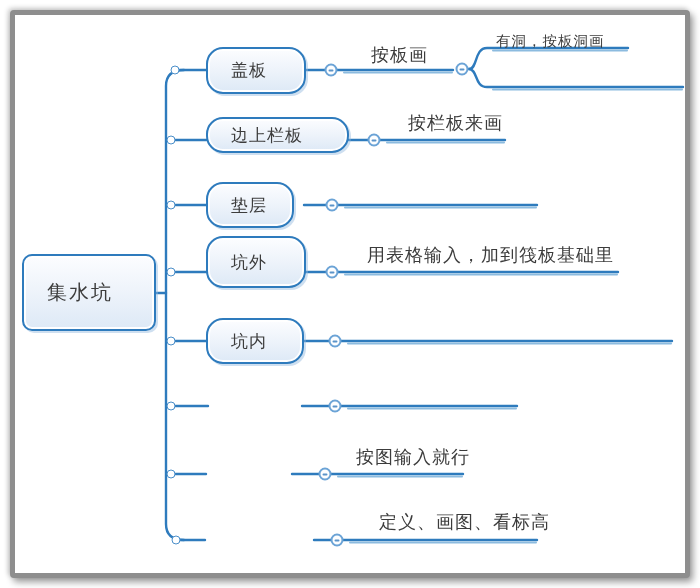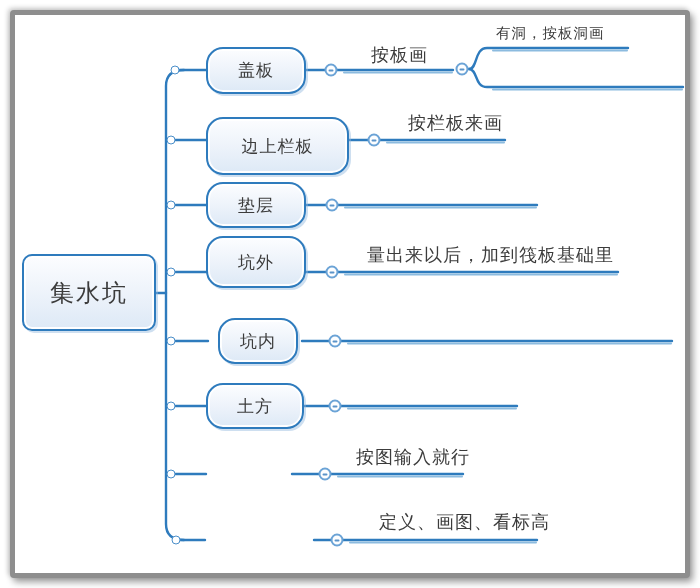--- a/index.html
+++ b/index.html
@@ -7,32 +7,32 @@
     position:relative;width:700px;height:588px;background:#fff;overflow:hidden;
     font-family:"DejaVu Sans",sans-serif;
   }
   .frame{
     position:absolute;left:10px;top:10px;right:10px;bottom:10px;
     border:5px solid #8e8e8e;border-radius:4px;background:#fff;
     box-shadow:3px 4px 7px rgba(0,0,0,.40),-2px -2px 5px rgba(0,0,0,.20);
   }
   svg.wires{position:absolute;left:0;top:0;pointer-events:none;}
   .node{
-    position:absolute;display:flex;align-items:center;justify-content:center;
+    position:absolute;display:flex;align-items:center;justify-content:flex-start;
     border:2px solid #2e7bbd;border-radius:17px;
     background:linear-gradient(180deg,#fcfdff 0%,#ecf2fa 55%,#dde9f6 100%);
     box-shadow:inset 0 0 0 2px rgba(255,255,255,.95),2px 2px 0 rgba(146,185,221,.45);
-    color:#3c3c3c;font-size:17px;letter-spacing:1px;cursor:default;box-sizing:border-box;
+    color:#3c3c3c;font-size:17px;letter-spacing:1px;cursor:default;box-sizing:border-box;padding-left:23px;
   }
-  .node.root{border-radius:10px;font-size:24px;letter-spacing:2px;}
+  .node.root{border-radius:10px;font-size:20px;letter-spacing:2px;}
   .note{
     position:absolute;color:#3c3c3c;font-size:18px;letter-spacing:1px;
     white-space:nowrap;line-height:19px;
   }
-  .note.small{font-size:14.5px;}
+  .note.small{font-size:14.5px;margin-top:8px;}
   .minus{
     position:absolute;width:13px;height:13px;border-radius:50%;
     border:2px solid #6ba3d6;background:#fdfeff;transform:translate(-50%,-50%);
     box-sizing:border-box;
   }
   .minus::after{
     content:"";position:absolute;left:2px;right:2px;top:50%;height:2px;
     margin-top:-1px;background:#5b94c9;border-radius:1px;
   }
   .dot{
@@ -94,40 +94,37 @@
     </g>
   </svg>
 
   <div class="node root" style="left:22px;top:254px;width:134px;height:77px">
     <span>集水坑</span>
   </div>
 
   <div class="node" style="left:206px;top:47px;width:100px;height:47px">
     <span>盖板</span>
   </div>
-  <div class="node" style="left:206px;top:117px;width:143px;height:58px">
+  <div class="node" style="left:206px;top:117px;width:143px;height:36px">
     <span>边上栏板</span>
   </div>
-  <div class="node" style="left:206px;top:182px;width:100px;height:46px">
+  <div class="node" style="left:206px;top:182px;width:88px;height:46px">
     <span>垫层</span>
   </div>
   <div class="node" style="left:206px;top:236px;width:100px;height:52px">
     <span>坑外</span>
   </div>
-  <div class="node" style="left:218px;top:318px;width:80px;height:46px">
+  <div class="node" style="left:206px;top:318px;width:98px;height:46px">
     <span>坑内</span>
-  </div>
-  <div class="node" style="left:206px;top:383px;width:98px;height:46px">
-    <span>土方</span>
   </div>
 
   <div class="note" style="left:371px;top:45px">按板画</div>
   <div class="note small" style="left:496px;top:24px">有洞，按板洞画</div>
   <div class="note" style="left:408px;top:113px">按栏板来画</div>
-  <div class="note" style="left:367px;top:245px">量出来以后，加到筏板基础里</div>
+  <div class="note" style="left:367px;top:245px">用表格输入，加到筏板基础里</div>
   <div class="note" style="left:356px;top:447px">按图输入就行</div>
   <div class="note" style="left:379px;top:512px">定义、画图、看标高</div>
 
   <div class="minus" style="left:331px;top:70px"></div>
   <div class="minus" style="left:462px;top:69px"></div>
   <div class="minus" style="left:374px;top:140px"></div>
   <div class="minus" style="left:332px;top:205px"></div>
   <div class="minus" style="left:332px;top:272px"></div>
   <div class="minus" style="left:335px;top:341px"></div>
   <div class="minus" style="left:335px;top:406px"></div>

